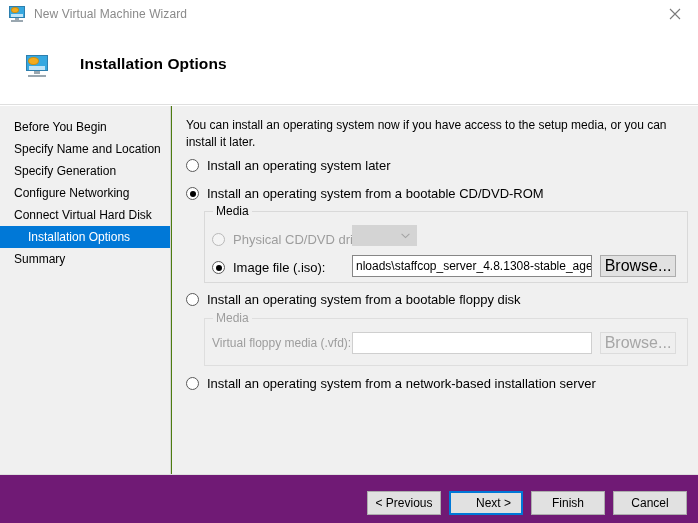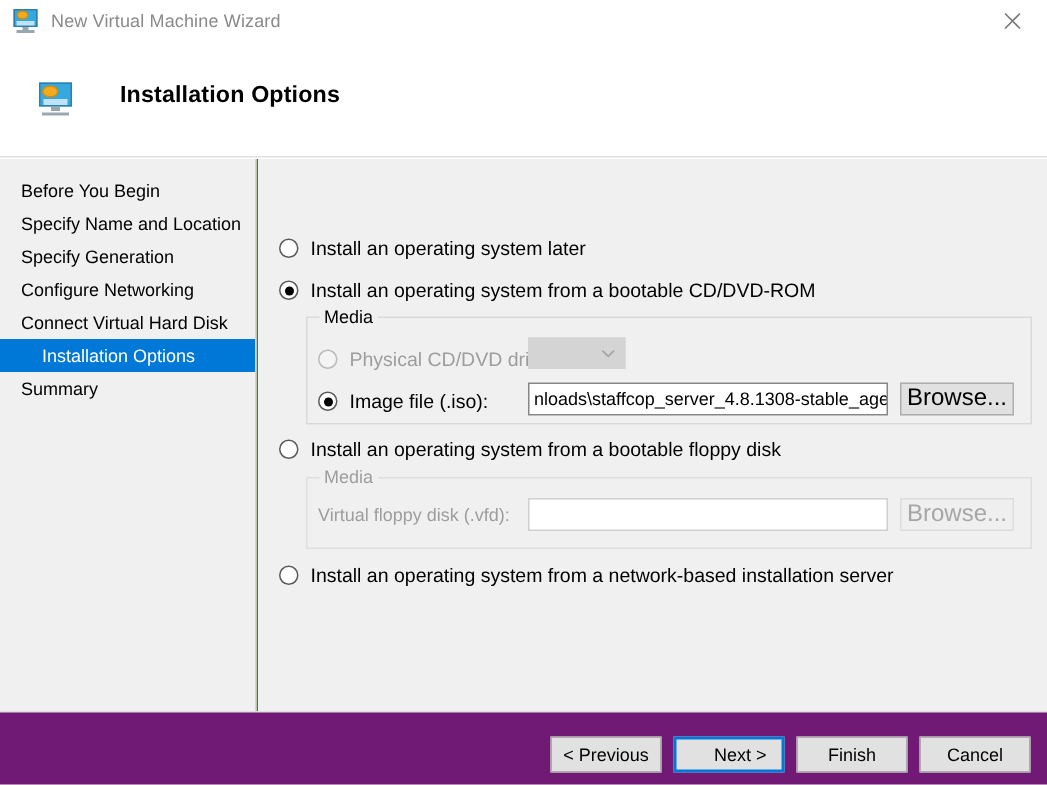--- a/index.html
+++ b/index.html
@@ -342,20 +342,21 @@
       <div class="nav-item">Specify Name and Location</div>
       <div class="nav-item">Specify Generation</div>
       <div class="nav-item">Configure Networking</div>
       <div class="nav-item">Connect Virtual Hard Disk</div>
       <div class="nav-item selected">Installation Options</div>
       <div class="nav-item">Summary</div>
     </div>
 
     <div class="content">
 
+      <div class="intro">You can install an operating system now if you have access to the setup media, or you can install it later.</div>
 
       <div class="radio-row" style="left:14px; top:52px;">
         <span class="radio"></span>
         <span>Install an operating system later</span>
       </div>
 
       <div class="radio-row" style="left:14px; top:80px;">
         <span class="radio checked"></span>
         <span>Install an operating system from a bootable CD/DVD-ROM</span>
       </div>
@@ -384,21 +385,21 @@
       <div class="btn" style="left:428px; top:149px; width:76px; height:22px;">Browse...</div>
 
       <div class="radio-row" style="left:14px; top:186px;">
         <span class="radio"></span>
         <span>Install an operating system from a bootable floppy disk</span>
       </div>
 
       <div class="groupbox dim" style="left:32px; top:212px; width:484px; height:48px;">
         <span class="groupbox-label dim">Media</span>
       </div>
-      <span class="field-label lbl-disabled" style="left:40px; top:230px;">Virtual floppy disk (.vfd):</span>
+      <span class="field-label lbl-disabled" style="left:40px; top:230px;">Virtual floppy media (.vfd):</span>
       <div class="textbox disabled" style="left:180px; top:226px; width:240px; height:22px;"></div>
       <div class="btn disabled" style="left:428px; top:226px; width:76px; height:22px;">Browse...</div>
 
       <div class="radio-row" style="left:14px; top:270px;">
         <span class="radio"></span>
         <span>Install an operating system from a network-based installation server</span>
       </div>
 
     </div>
   </div>

